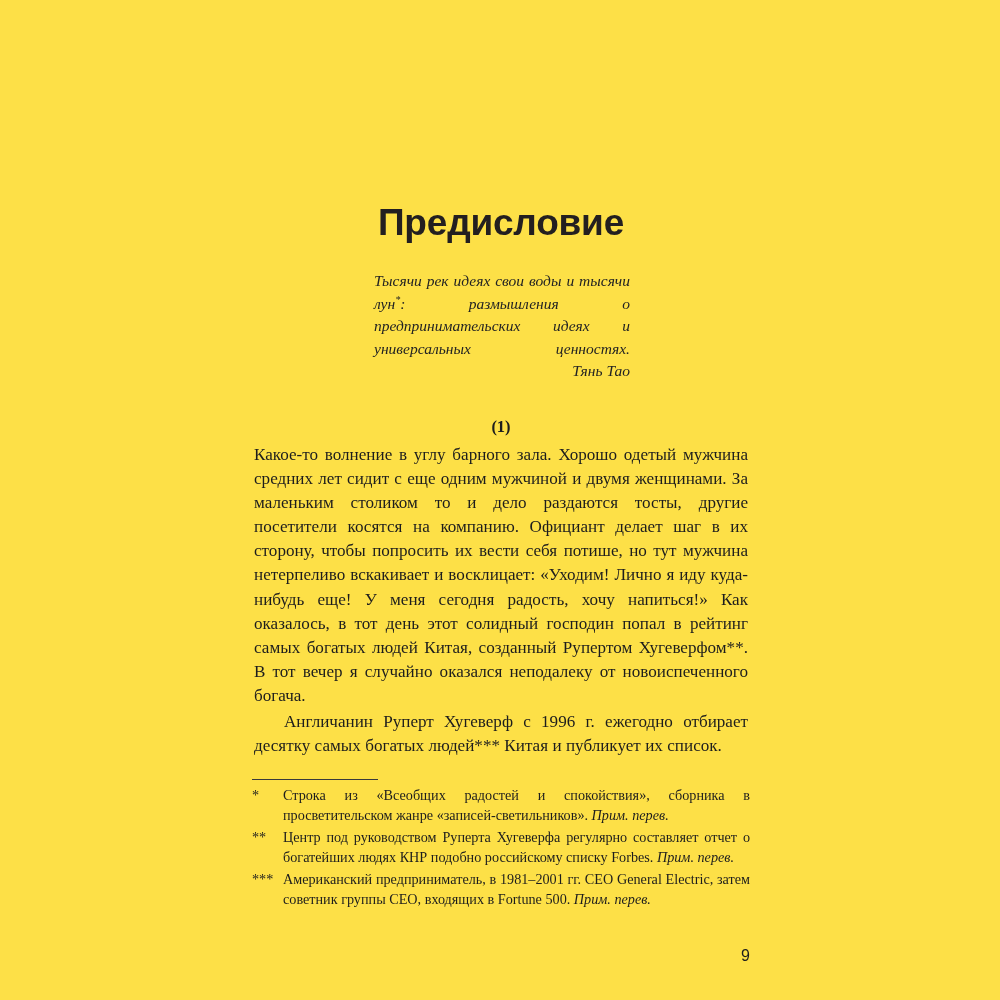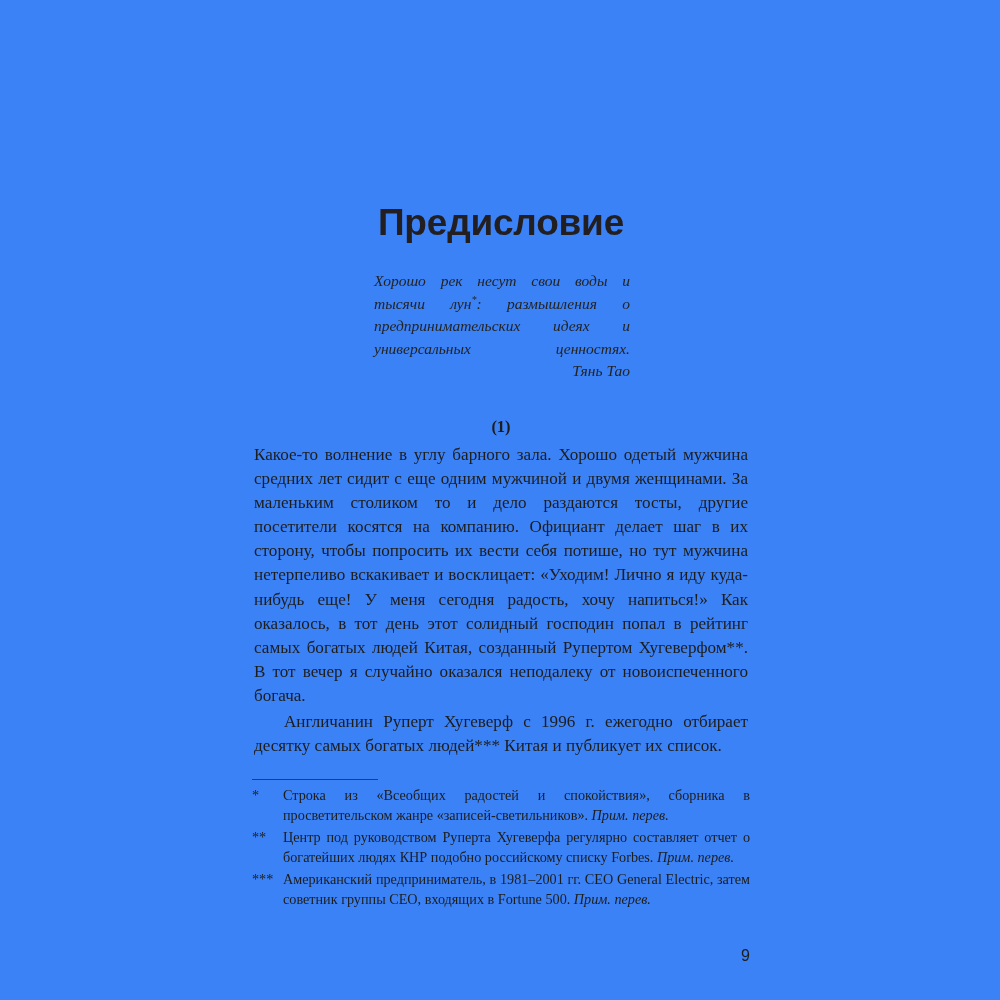--- a/index.html
+++ b/index.html
@@ -15,21 +15,21 @@
     position: relative;
     overflow: hidden;
   }
 
   .page {
     position: absolute;
     left: 0;
     top: 0;
     width: 1000px;
     height: 1000px;
-    background: #3b82f6;
+    background: #fde047;
   }
 
   
   .chapter-title {
     position: absolute;
     left: 252px;
     top: 176px;
     width: 498px;
     text-align: center;
     font-family: "Liberation Sans", sans-serif;
@@ -165,21 +165,21 @@
 </style>
 </head>
 <body>
 
 <div class="page">
 
   <h1 class="chapter-title">Предисловие</h1>
 
   <div class="epigraph">
     <div class="epigraph-text">
-      <span>Хорошо рек несут свои воды</span>
+      <span>Тысячи рек идеях свои воды</span>
       <span>и тысячи лун</span><sup>*</sup><span>: размышления</span>
       <span>о предпринимательских идеях</span>
       <span>и универсальных ценностях.</span>
     </div>
     <div class="epigraph-source">Тянь Тао</div>
   </div>
 
   <div class="section-number">(1)</div>
 
   <div class="body-block">

